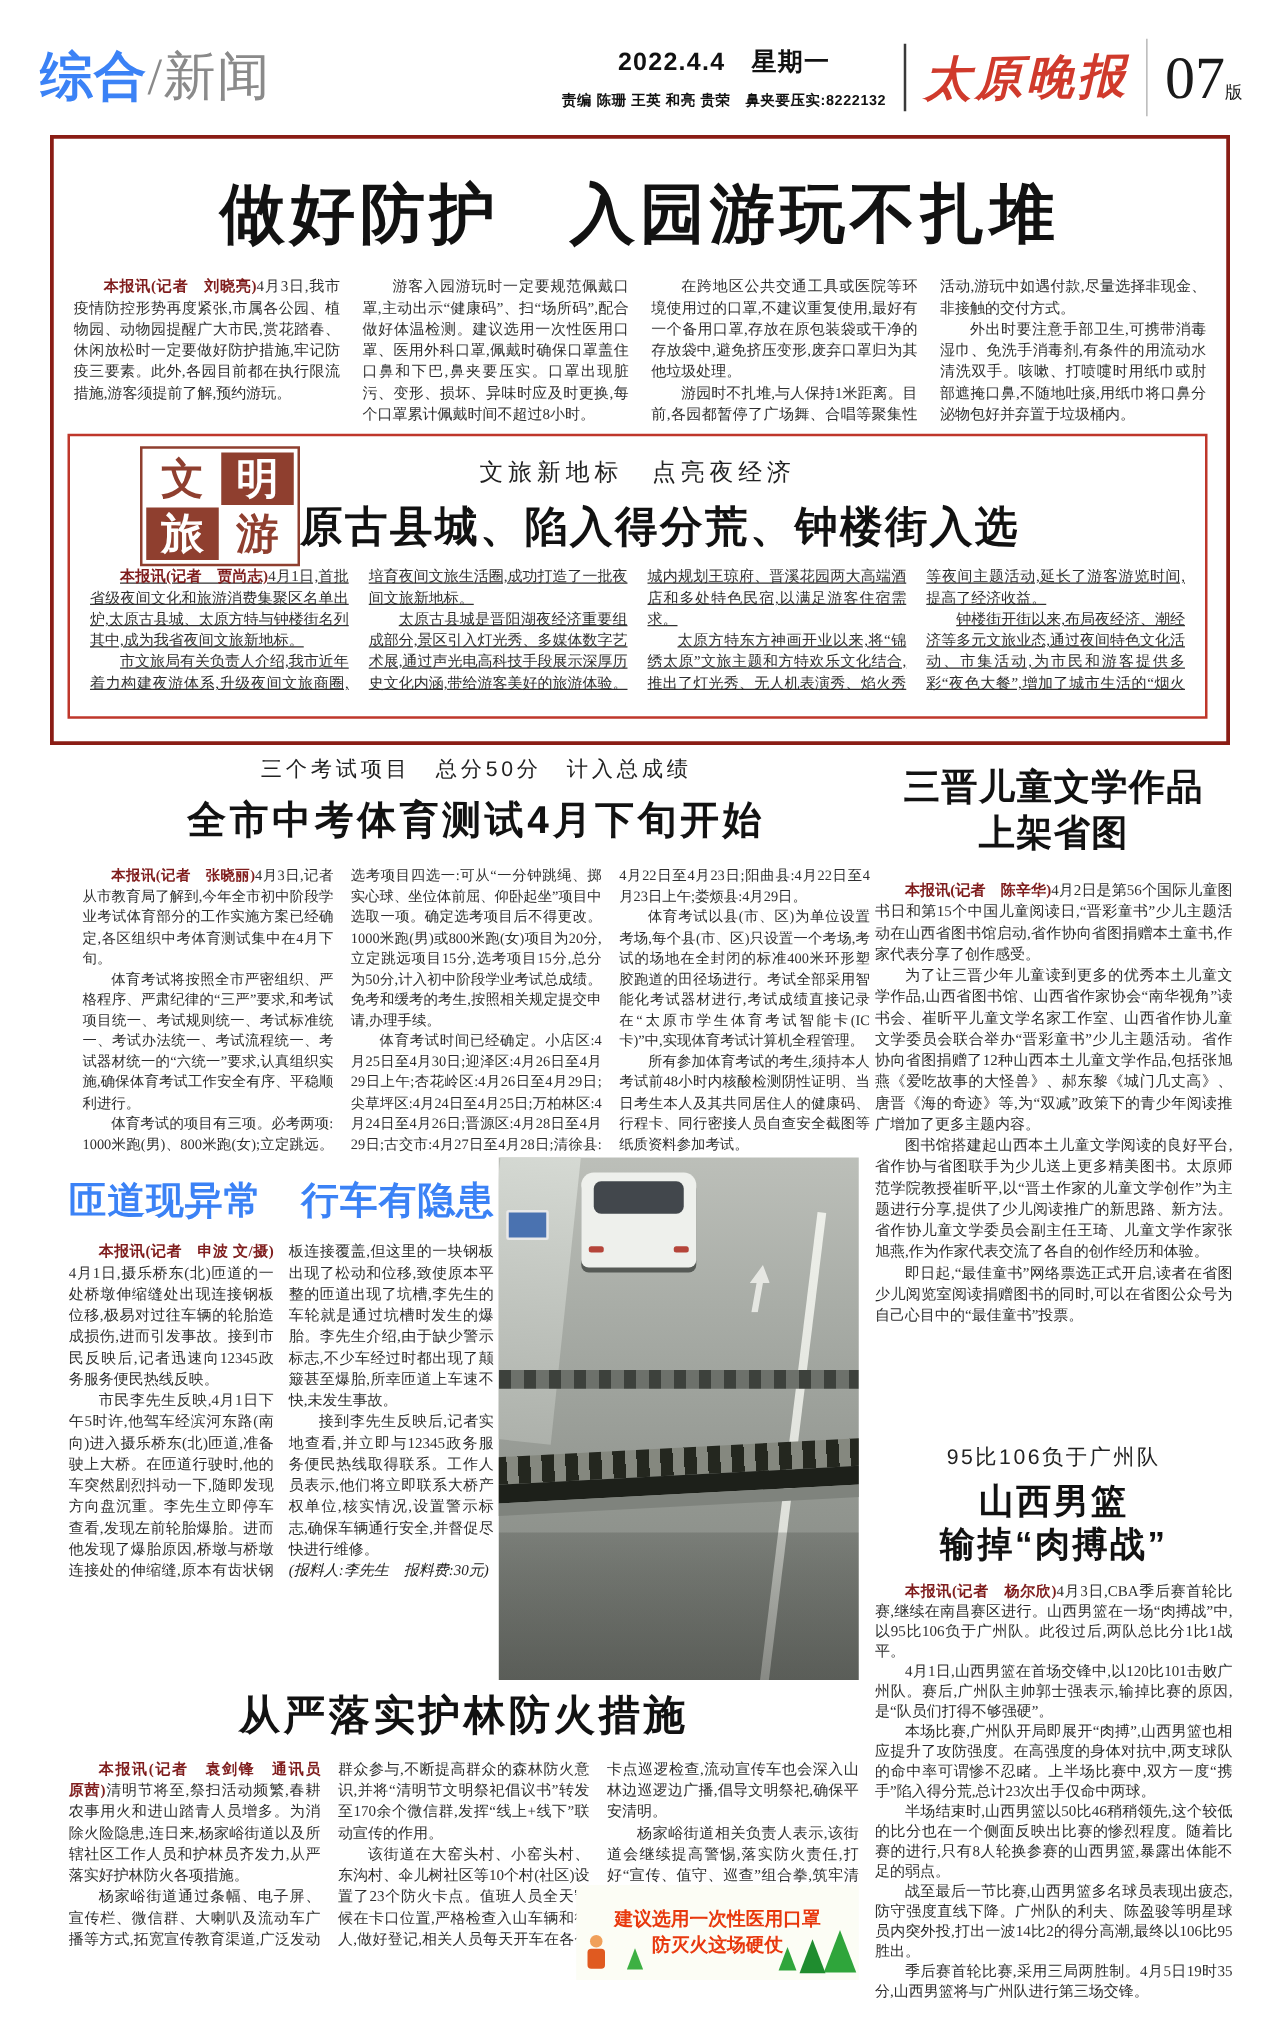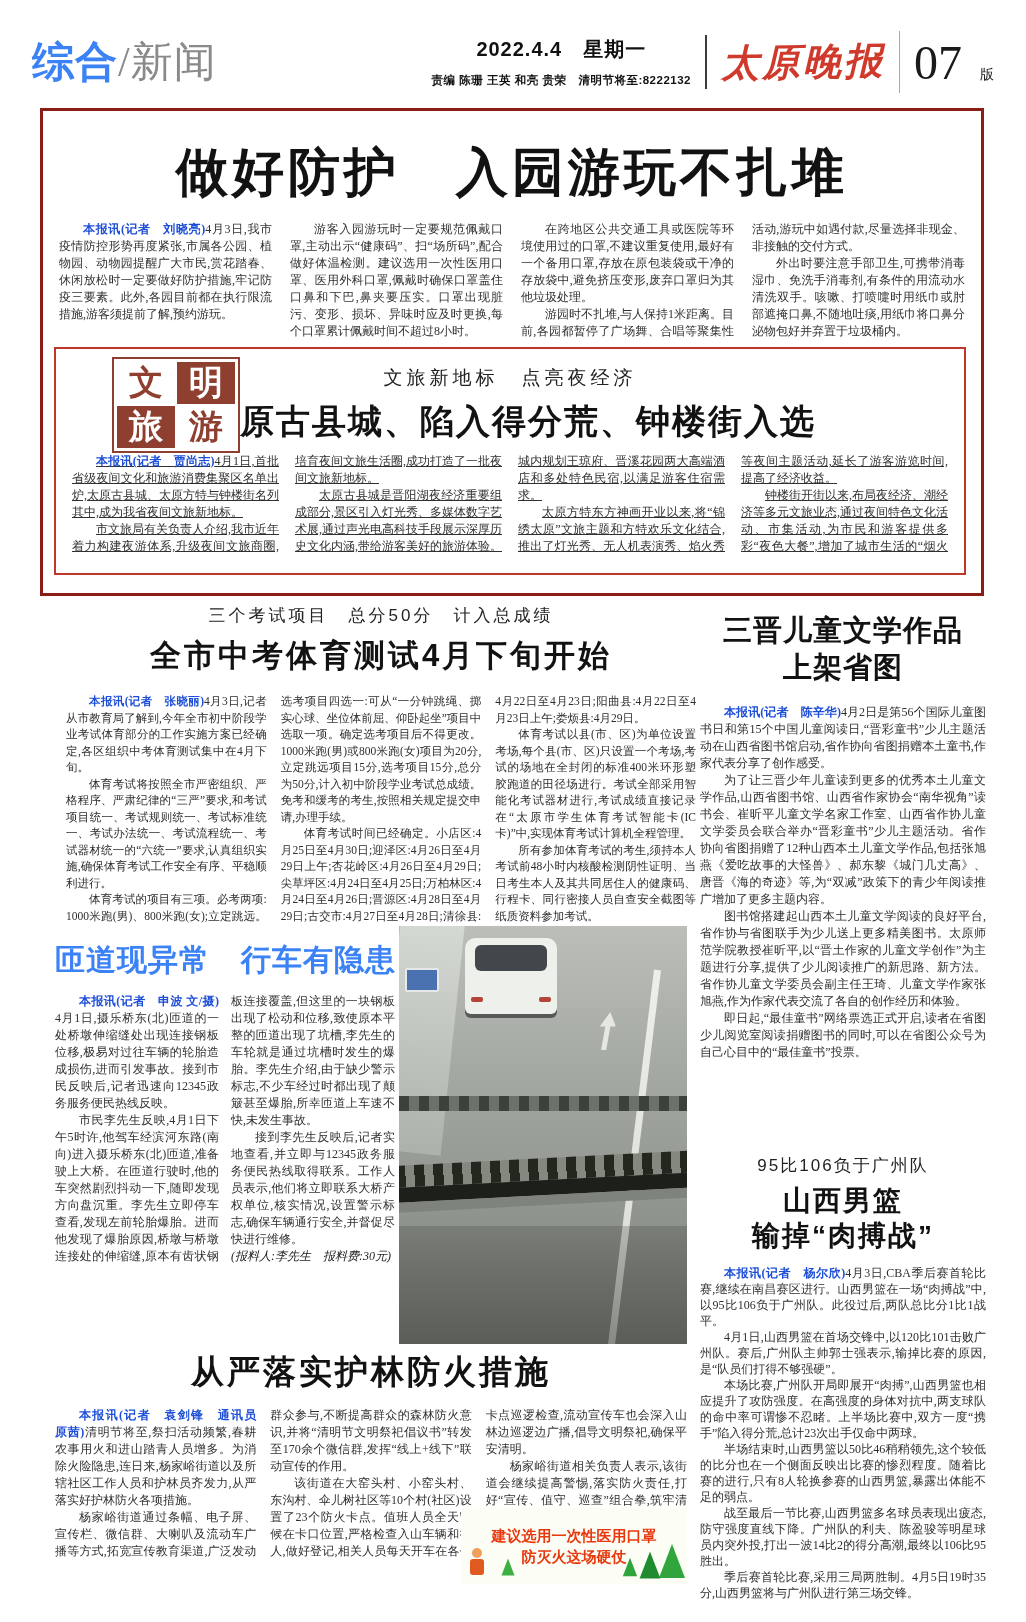--- a/index.html
+++ b/index.html
@@ -14,28 +14,28 @@
   .section-title .main{font-weight:bold;color:#3b82f6;}
   .section-title .sub{color:#8a8a8a;font-weight:normal;}
   .head-right{display:flex;align-items:center;gap:14px;}
   .date-block{text-align:center;font-family:"Liberation Sans",sans-serif;}
   .date-line{font-weight:bold;font-size:20px;letter-spacing:1px;color:#111;}
   .editors-line{font-weight:bold;font-size:11.5px;margin-top:10px;color:#111;letter-spacing:.5px;}
   .vdiv1{height:54px;border-left:2px solid #3a3a3a;}
   .vdiv2{height:62px;border-left:1px solid #aaa;}
   .masthead{font-weight:bold;font-size:38px;color:#d03a2c;font-style:italic;
             letter-spacing:3px;transform:rotate(-1deg);}
-  .pagenum{display:flex;align-items:baseline;gap:18px;color:#1a1a1a;}
+  .pagenum{display:flex;align-items:baseline;gap:0;color:#1a1a1a;}
   .pagenum .num{font-size:48px;font-family:"Liberation Serif",serif;}
   .pagenum .lab{font-size:14px;}
 
   
   .para{margin:0;text-indent:2em;text-align:justify;word-break:break-all;}
   .body-text{font-size:12px;line-height:17px;color:#303030;}
-  .lead{font-weight:bold;color:#1d4ed8;}
+  .lead{font-weight:bold;color:#7f1d1d;}
   .kicker{text-align:center;font-family:"Liberation Sans",sans-serif;color:#222;}
   .headline{text-align:center;font-family:"Liberation Sans",sans-serif;font-weight:bold;color:#121212;}
 
   
   .outer-box{position:absolute;left:40px;top:108px;width:938px;height:482px;
              border:3px solid #8a1d15;}
   .top-headline{padding-top:32px;font-size:52px;letter-spacing:4px;line-height:1.15;}
   .top-body{margin:18px 16px 0;height:122px;overflow:hidden;column-count:4;column-gap:18px;}
 
   .inner-box{position:absolute;left:11px;top:236px;width:908px;height:224px;
@@ -123,21 +123,21 @@
 
 <div id="page">
 
   <div class="header">
     <div class="section-title">
       <span class="main">综合</span><span class="sub">/新闻</span>
     </div>
     <div class="head-right">
       <div class="date-block">
         <div class="date-line">2022.4.4　星期一</div>
-        <div class="editors-line">责编 陈珊 王英 和亮 贵荣　清明节将至:8222132</div>
+        <div class="editors-line">责编 陈珊 王英 和亮 贵荣　鼻夹要压实:8222132</div>
       </div>
       <div class="vdiv1"></div>
       <div class="masthead">太原晚报</div>
       <div class="vdiv2"></div>
       <div class="pagenum">
         <span class="num">07</span>
         <span class="lab">版</span>
       </div>
     </div>
   </div>

